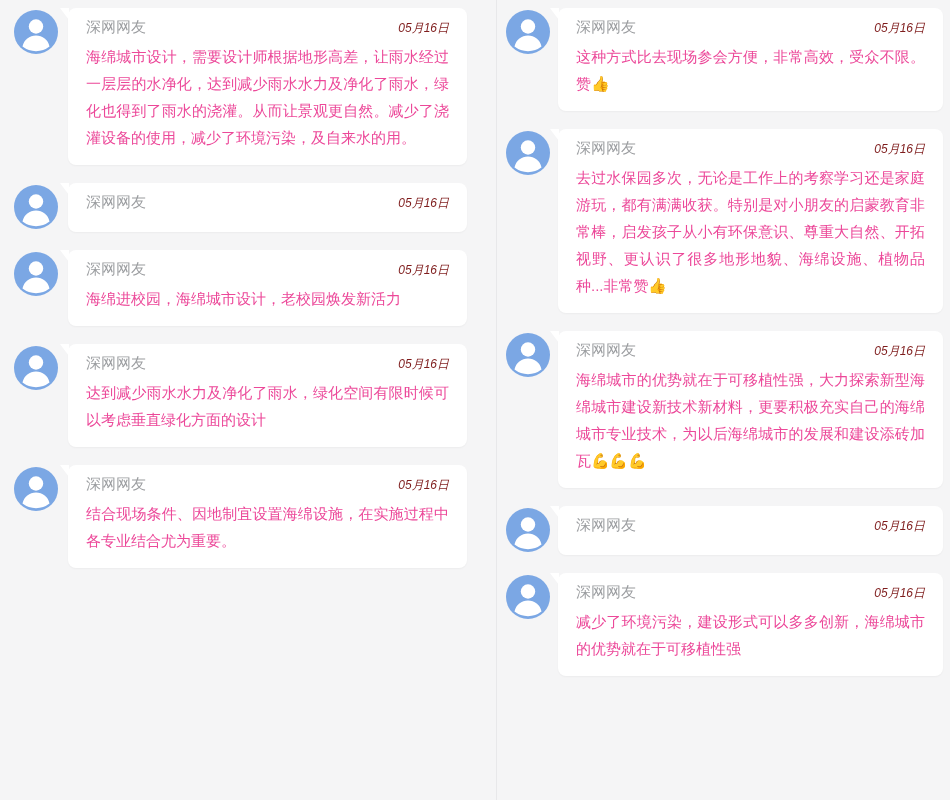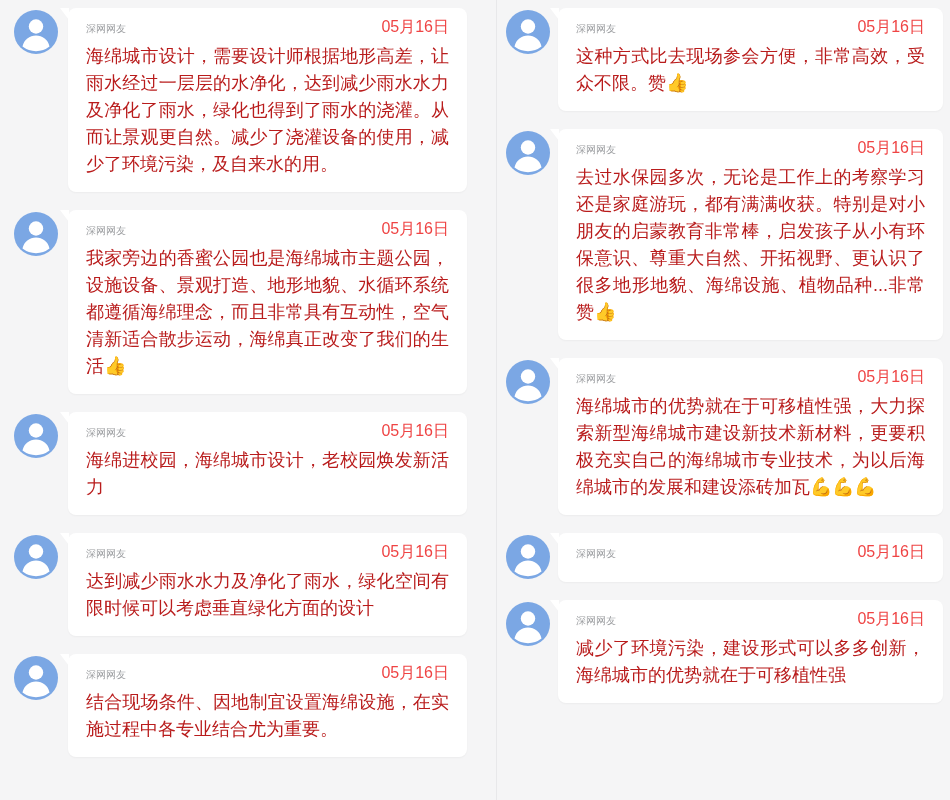--- a/index.html
+++ b/index.html
@@ -64,32 +64,33 @@
     border-right: 9px solid #ffffff;
     border-bottom: 12px solid transparent;
   }
   .meta {
     display: flex;
     justify-content: space-between;
     align-items: baseline;
     margin-bottom: 6px;
   }
   .uname {
-    font-size: 10px;
+    font-size: 15px;
     color: #9c9ea1;
     line-height: 17px;
   }
   .date {
-    font-size: 16px;
-    color: #ef4444;
+    font-size: 12px;
+    color: #7f1d1d;
     line-height: 17px;
+    font-style: italic;
   }
   .text {
-    font-size: 18px;
-    color: #b91c1c;
+    font-size: 15px;
+    color: #ec4899;
     line-height: 27px;
     text-align: justify;
     word-break: break-all;
   }
 </style>
 </head>
 <body>
 
 <div class="page">
   <div class="col left">
@@ -116,21 +117,20 @@
         <circle class="av-bg" cx="22" cy="22" r="22" fill="#7BA7E4"></circle>
         <circle cx="22" cy="16.5" r="7.2" fill="#ffffff"></circle>
         <path d="M8.5 36.5 C10 29.5 15.5 25.5 22 25.5 C28.5 25.5 34 29.5 35.5 36.5 A22 22 0 0 1 8.5 36.5 Z" fill="#ffffff"></path>
       </svg>
     </span>
     <div class="bubble">
       <div class="meta">
         <span class="uname">深网网友</span>
         <span class="date">05月16日</span>
       </div>
-      <div class="text">我家旁边的香蜜公园也是海绵城市主题公园，设施设备、景观打造、地形地貌、水循环系统都遵循海绵理念，而且非常具有互动性，空气清新适合散步运动，海绵真正改变了我们的生活👍</div>
     </div>
   </div>
 
   <div class="comment">
     <span class="avatar">
       <svg viewBox="0 0 44 44" width="44" height="44">
         <circle class="av-bg" cx="22" cy="22" r="22" fill="#7BA7E4"></circle>
         <circle cx="22" cy="16.5" r="7.2" fill="#ffffff"></circle>
         <path d="M8.5 36.5 C10 29.5 15.5 25.5 22 25.5 C28.5 25.5 34 29.5 35.5 36.5 A22 22 0 0 1 8.5 36.5 Z" fill="#ffffff"></path>
       </svg>

